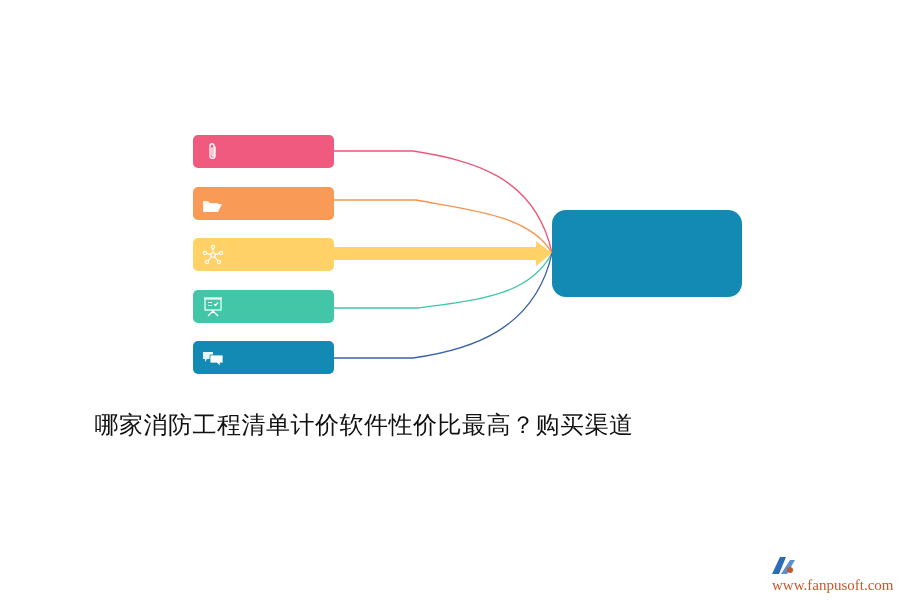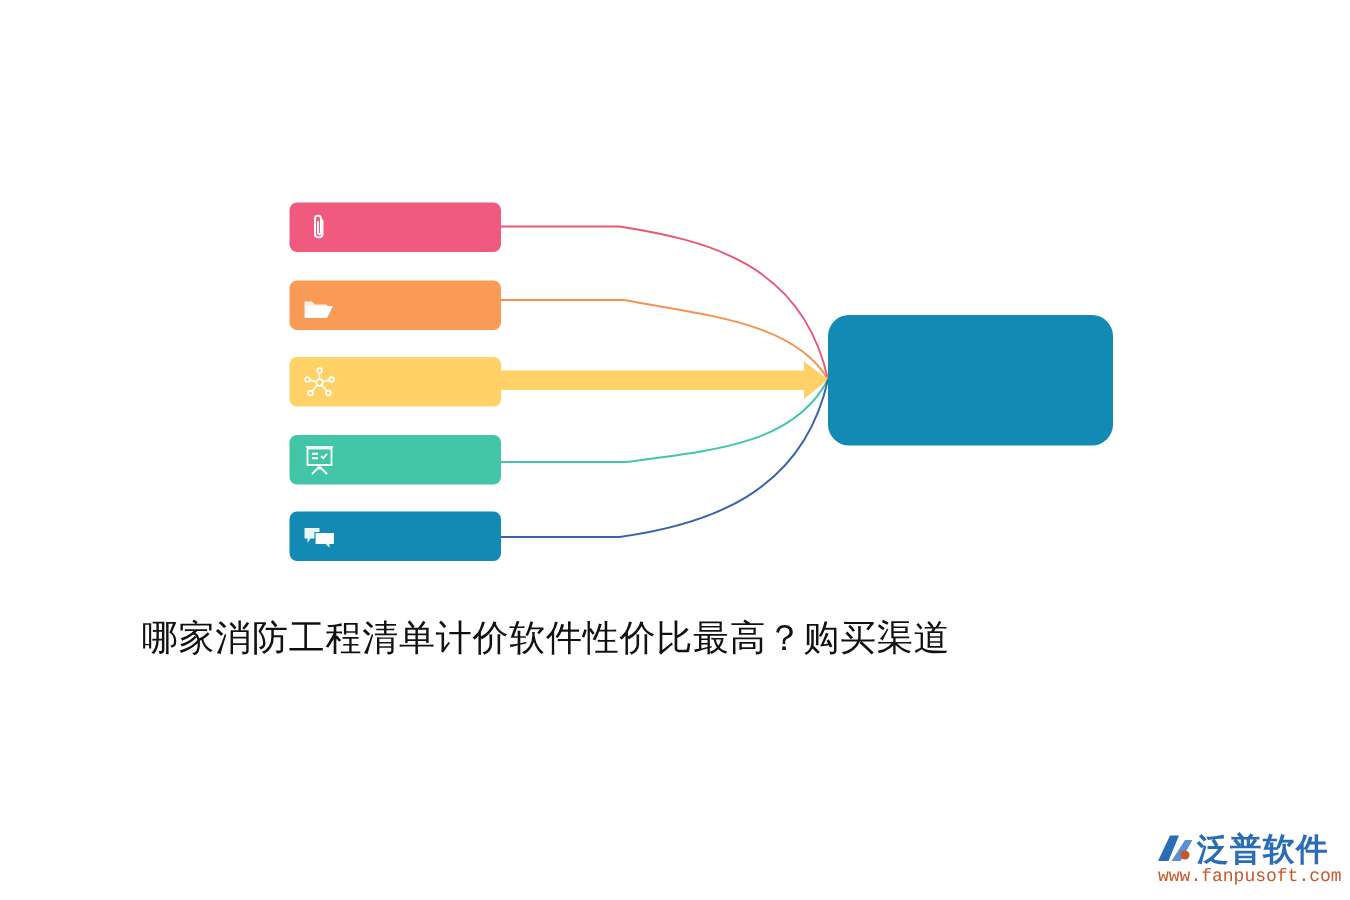--- a/index.html
+++ b/index.html
@@ -9,21 +9,21 @@
   #n0 { top:135px; }
   #n1 { top:187px; }
   #n2 { top:238px; }
   #n3 { top:290px; }
   #n4 { top:341px; }
   .target { position:absolute; left:552px; top:210px; width:190px; height:87px; border-radius:14px; }
   svg.links { position:absolute; left:0; top:0; }
   .title { position:absolute; left:0; width:728px; top:409px; text-align:center; font-size:24px; color:#111; letter-spacing:0.5px; }
   .logo { position:absolute; left:770px; top:552px; width:125px; height:40px; }
   .logo .brand { position:absolute; left:28px; top:0; font-size:21px; color:#2b6db4; font-weight:bold; letter-spacing:1px; }
-  .logo .url { position:absolute; left:2px; top:25px; font-family:Liberation Mono, monospace; font-size:12px; color:#c7582a; }
+  .logo .url { position:absolute; left:2px; top:25px; font-family:Liberation Serif, serif; font-size:15px; color:#c7582a; }
   .logo .mark { position:absolute; left:0; top:2px; width:26px; height:22px; }
 </style>
 </head>
 <body>
 
 <svg class="links" width="900" height="600">
   <path d="M334 151 L413 151 C470 160 535 175 552 253" fill="none" stroke="#e8587a" stroke-width="1.3"></path>
   <path d="M334 200 L416 200 C470 210 530 215 552 253" fill="none" stroke="#f5924f" stroke-width="1.3"></path>
   <rect x="334" y="247" width="205" height="13" fill="#ffd166"></rect>
   <polygon points="536,241 552,253 536,266" fill="#ffd166"></polygon>
@@ -79,15 +79,14 @@
 <div class="target" style="background:#138ab3;"></div>
 
 <div class="title">哪家消防工程清单计价软件性价比最高？购买渠道</div>
 
 <div class="logo">
   <svg class="mark" viewBox="0 0 26 22">
     <path d="M2 20 L10 3 L16 3 L9 20 Z" fill="#2b6db4"></path>
     <path d="M11 20 L20 6 L25 6 L17 20 Z" fill="#5a8fd0"></path>
     <circle cx="20" cy="16" r="3" fill="#c7582a"></circle>
   </svg>
-  <span class="brand">泛普软件</span>
   <span class="url">www.fanpusoft.com</span>
 </div>
 
 </body></html>

